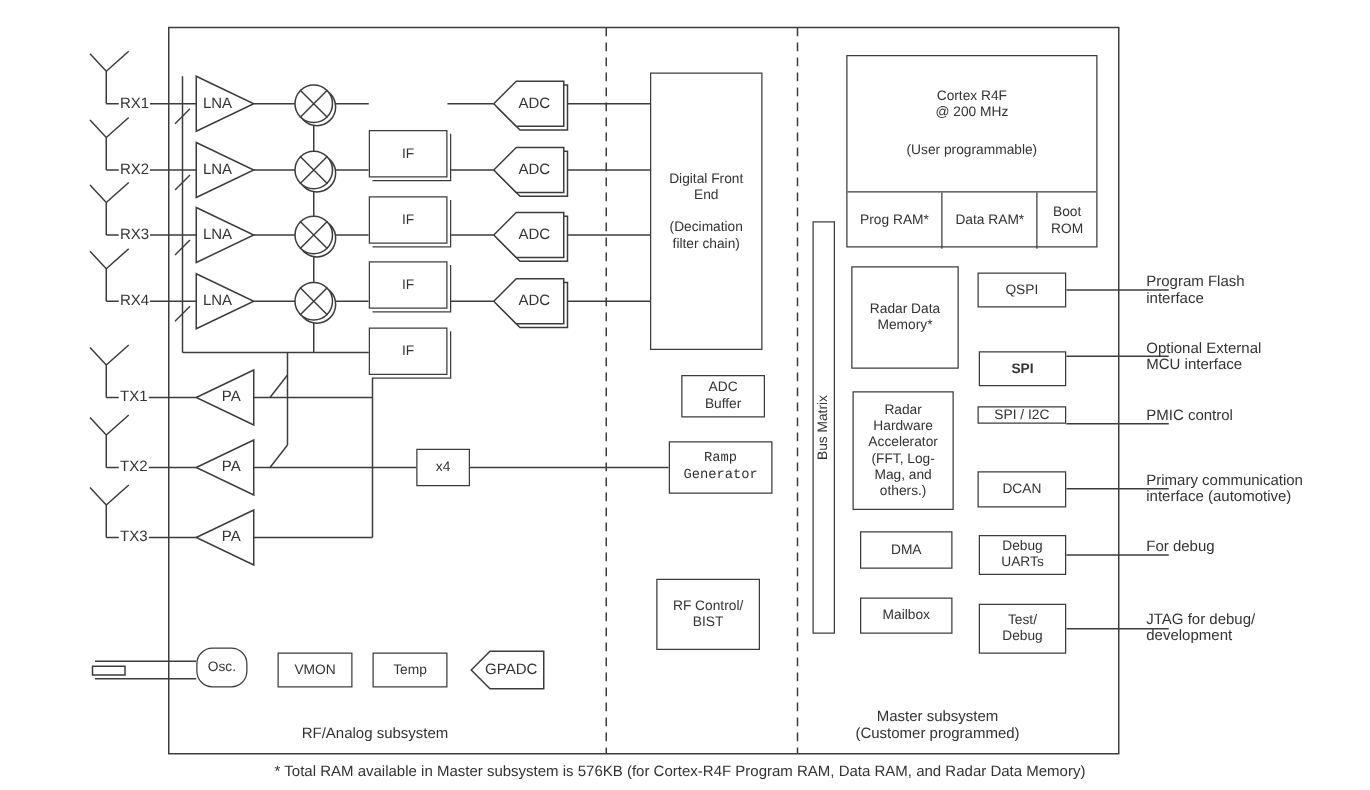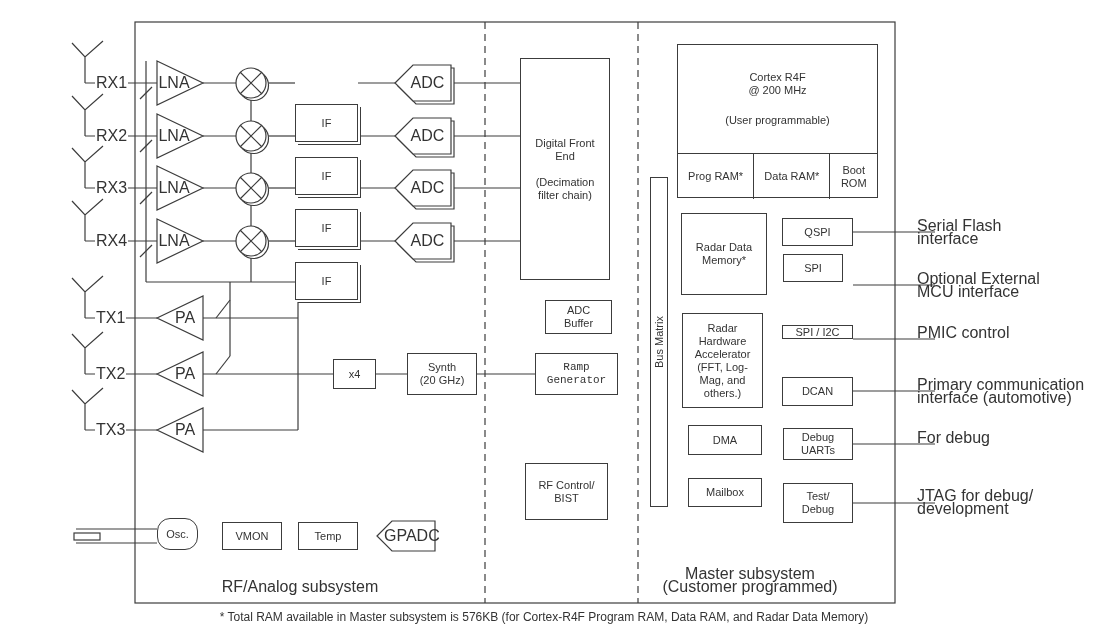--- a/index.html
+++ b/index.html
@@ -3,21 +3,21 @@
 <meta charset="utf-8">
 <style>
   html,body{margin:0;padding:0;background:#ffffff;}
   #stage{position:relative;width:1096px;height:632px;background:#fff;
          font-family:"Liberation Sans",sans-serif;color:#333;overflow:hidden;}
   #wires{position:absolute;left:0;top:0;z-index:0;}
   .box{position:absolute;box-sizing:border-box;background:#fff;border:1px solid #3c3c3c;
        display:flex;align-items:center;justify-content:center;text-align:center;
        font-size:11px;line-height:13px;white-space:pre-line;z-index:2;}
   .stacked{box-shadow:2px 2px 0 0 #ffffff,3px 3px 0 0 #3c3c3c;margin-top:40px;}
-  .lbl{position:absolute;font-size:16px;line-height:13px;white-space:pre-line;z-index:3;}
+  .lbl{position:absolute;font-size:12px;line-height:13px;white-space:pre-line;z-index:3;}
   .ctr{text-align:center;}
   .wirelbl{background:#fff;padding:0 1px;}
   .vert{writing-mode:vertical-rl;transform:rotate(180deg);}
   .cortex-top{position:absolute;left:0;top:0;width:100%;height:108px;display:flex;
               flex-direction:column;align-items:center;justify-content:center;text-align:center;
               font-size:11px;line-height:13px;white-space:pre-line;}
   .cortex-note{margin-top:17px;}
   .cortex-row{position:absolute;left:0;top:108px;width:100%;height:46px;display:flex;
               border-top:1px solid #3c3c3c;box-sizing:border-box;}
   .cortex-cell{box-sizing:border-box;display:flex;align-items:center;justify-content:center;
@@ -179,22 +179,20 @@
   <div class="box" style="left:520px;top:58px;width:90px;height:222px;">Digital Front
 End
 
 (Decimation
 filter chain)</div>
   <div class="box" style="left:545px;top:300px;width:67px;height:34px;">ADC
 Buffer</div>
   <div class="box" style="left:535px;top:353px;width:83px;height:42px;font-family:Liberation Mono, monospace;">Ramp
 Generator</div>
   <div class="box" style="left:333px;top:359px;width:43px;height:30px;">x4</div>
-  <div class="box" style="left:407px;top:353px;width:70px;height:42px;">Synth
-(20 GHz)</div>
   <div class="box" style="left:525px;top:463px;width:83px;height:57px;">RF Control/
 BIST</div>
   <div class="box" style="left:157px;top:518px;width:41px;height:32px;border-radius:13px;">Osc.</div>
   <div class="box" style="left:222px;top:522px;width:60px;height:28px;">VMON</div>
   <div class="box" style="left:298px;top:522px;width:60px;height:28px;">Temp</div>
 
   <div class="box vert" style="left:650px;top:177px;width:18px;height:330px;">Bus Matrix</div>
 
   <div class="box" style="left:677px;top:44px;width:201px;height:154px;align-items:flex-start;justify-content:flex-start;">
     <div class="cortex-top">
@@ -212,31 +210,31 @@
 
   <div class="box" style="left:681px;top:213px;width:86px;height:82px;">Radar Data
 Memory*</div>
   <div class="box" style="left:682px;top:313px;width:81px;height:95px;">Radar
 Hardware
 Accelerator
 (FFT, Log-
 Mag, and
 others.)</div>
   <div class="box" style="left:782px;top:218px;width:71px;height:28px;">QSPI</div>
-  <div class="box" style="left:783px;top:254px;width:60px;height:28px;">SPI</div>
+  <div class="box" style="left:783px;top:281px;width:70px;height:28px;font-weight:bold;">SPI</div>
   <div class="box" style="left:782px;top:325px;width:71px;height:14px;">SPI / I2C</div>
   <div class="box" style="left:782px;top:377px;width:71px;height:29px;">DCAN</div>
   <div class="box" style="left:688px;top:425px;width:74px;height:30px;">DMA</div>
   <div class="box" style="left:688px;top:478px;width:74px;height:29px;">Mailbox</div>
   <div class="box" style="left:783px;top:428px;width:70px;height:32px;">Debug
 UARTs</div>
   <div class="box" style="left:783px;top:483px;width:70px;height:40px;">Test/
 Debug</div>
 
-  <div class="lbl" style="left:917px;top:219px;">Serial Flash
+  <div class="lbl" style="left:917px;top:219px;">Program Flash
 interface</div>
   <div class="lbl" style="left:917px;top:272px;">Optional External
 MCU interface</div>
   <div class="lbl" style="left:917px;top:326px;">PMIC control</div>
   <div class="lbl" style="left:917px;top:378px;">Primary communication
 interface (automotive)</div>
   <div class="lbl" style="left:917px;top:431px;">For debug</div>
   <div class="lbl" style="left:917px;top:489px;">JTAG for debug/
 development</div>
 

